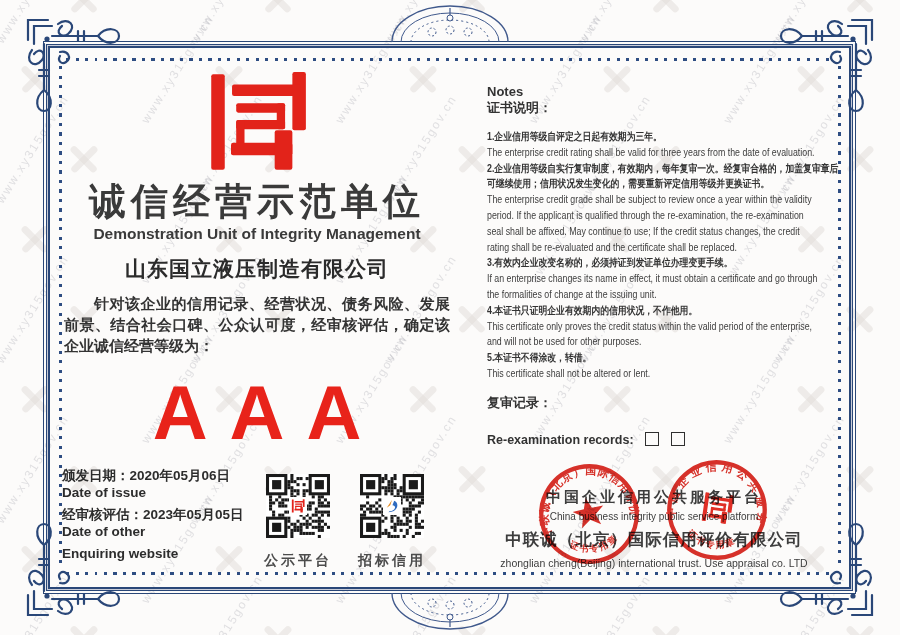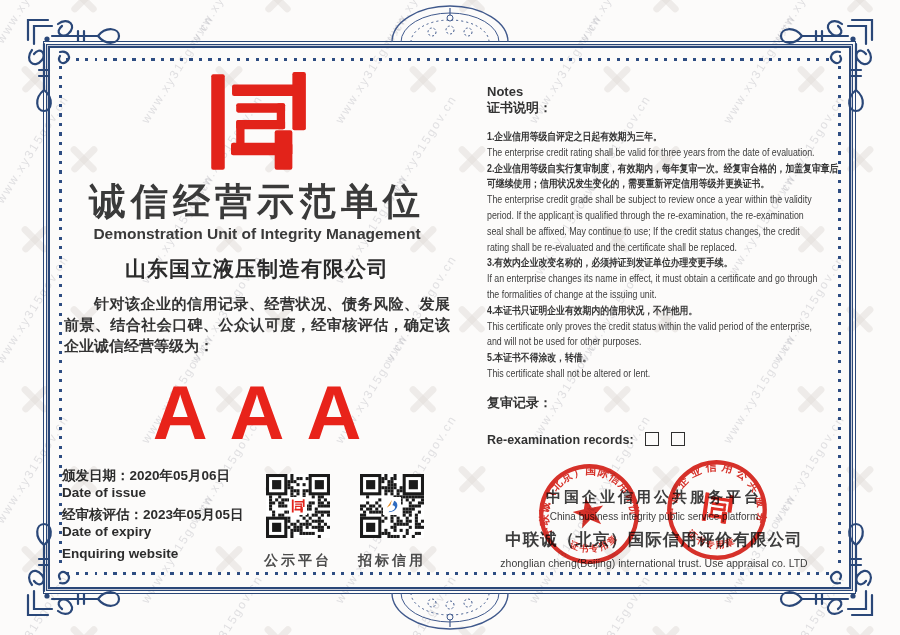--- a/index.html
+++ b/index.html
@@ -312,21 +312,21 @@
   <div class="grade">AAA</div>
 </div>
 
 <div class="dates">
   <div class="grp">
     <div>颁发日期：2020年05月06日</div>
     <div>Date of issue</div>
   </div>
   <div class="grp">
     <div>经审核评估：2023年05月05日</div>
-    <div>Date of expiry</div>
+    <div>Date of other</div>
   </div>
   <div class="grp">
     <div>Enquiring website</div>
   </div>
 </div>
 
 <div id="qr-left" class="qr-box">
   <div class="qr-wrap">
     <svg class="qr-svg" width="64" height="64" viewBox="0 0 63 63">
         <rect x="24" y="0" width="3" height="3" fill="#1a1a1a"></rect>

